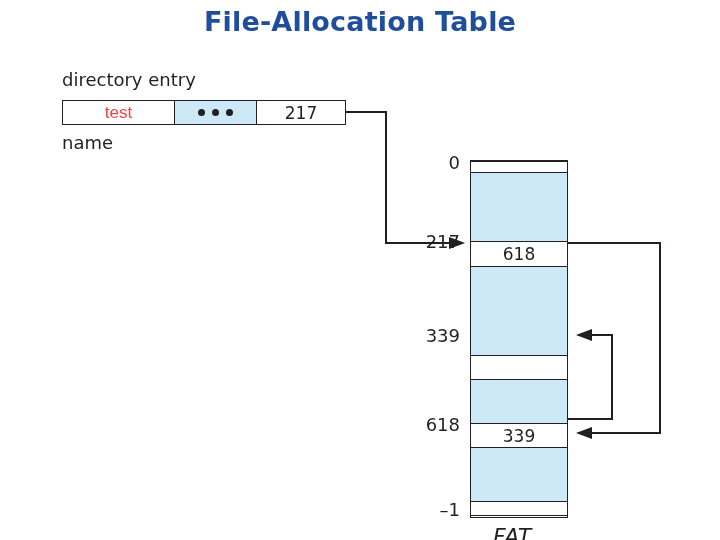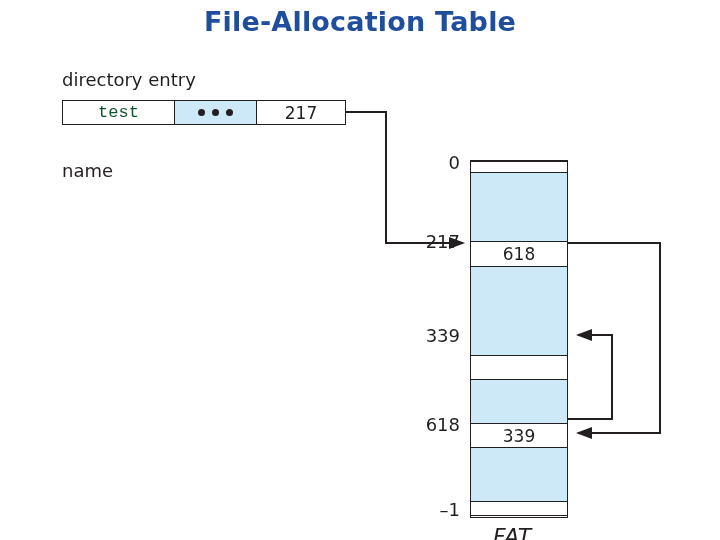--- a/index.html
+++ b/index.html
@@ -49,21 +49,20 @@
   
   #dir-entry-label {
     left: 62px;
     top: 57px;
     font-size: 18px;
   }
   #name-label {
     left: 62px;
     top: 120px;
     font-size: 18px;
-    margin-top: 28px;
   }
   #start-block-label {
     left: 249px;
     top: 120px;
     font-size: 18px;
   }
   #no-disk-blocks-label {
     left: 249px;
     top: 487px;
     font-size: 18px;
@@ -91,22 +90,22 @@
     left: 0;
     top: 0;
     width: 112px;
     height: 100%;
     box-sizing: border-box;
     border-right: 1.5px solid #231f20;
     display: flex;
     align-items: center;
     justify-content: center;
     font-size: 17px;
-    color: #14532d;
-    font-family: Liberation Mono, monospace;
+    color: #ef4444;
+    font-family: Liberation Sans, sans-serif;
   }
   #dir-cell-dots {
     position: absolute;
     left: 112px;
     top: 0;
     width: 82px;
     height: 100%;
     box-sizing: border-box;
     border-right: 1.5px solid #231f20;
     background: #cde9f7;

